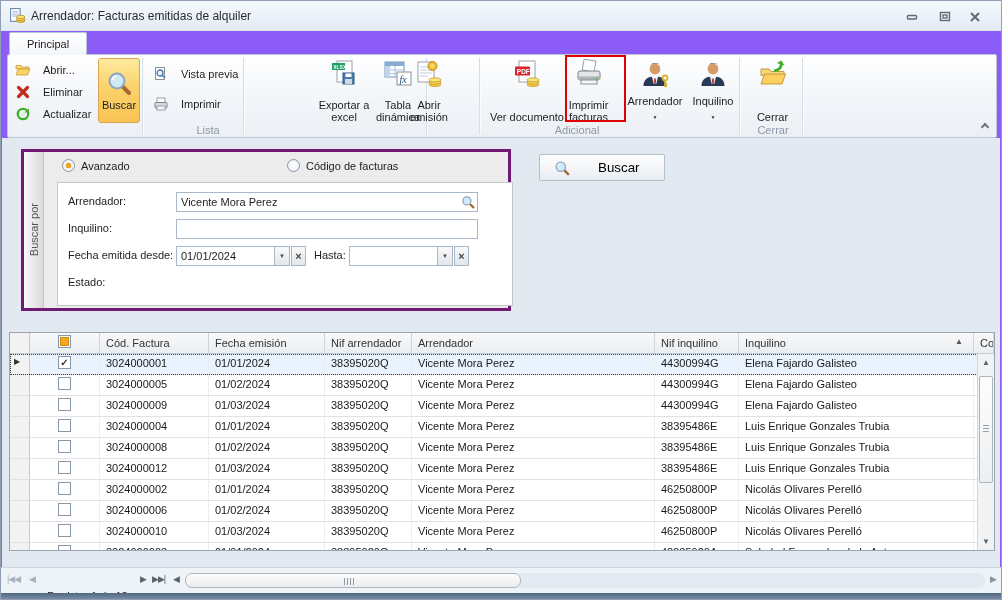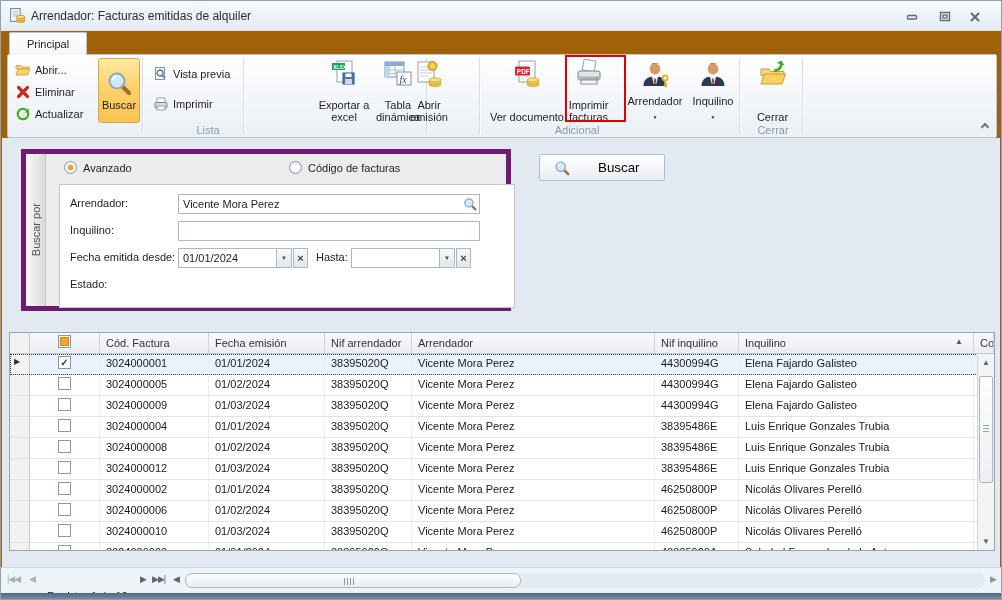--- a/index.html
+++ b/index.html
@@ -1,47 +1,47 @@
 <!DOCTYPE html>
 <html><head>
 <meta charset="utf-8">
 <style>
   html,body{margin:0;padding:0;background:#cfd8e2;}
   *{box-sizing:border-box;}
-  .win{position:relative;width:1002px;height:600px;background:#a16207;border:1px solid #8fa0b4;
+  .win{position:relative;width:1002px;height:600px;background:#8b5cf6;border:1px solid #8fa0b4;
        font-family:"Liberation Sans",sans-serif;font-size:11px;color:#1e1e1e;overflow:hidden;}
   
   .titlebar{position:absolute;left:0;top:0;width:100%;height:30px;
             background:linear-gradient(#f5f9fd,#e3ebf4);border-bottom:1px solid #dde6ef;}
   .titlebar .appico{position:absolute;left:8px;top:6px;}
   .titlebar .title{position:absolute;left:30px;top:8px;font-size:12px;color:#2b2b2b;}
   .winbtn{position:absolute;top:8px;width:22px;height:16px;display:flex;align-items:center;justify-content:center;cursor:default;}
   
   .tab{position:absolute;left:8px;top:31px;width:78px;height:23px;z-index:3;
        background:linear-gradient(#fefefe,#f3f6fa);border:1px solid #b9c6d8;border-bottom:none;
        border-radius:2px 2px 0 0;text-align:center;line-height:22px;color:#222;}
   .ribbon{position:absolute;left:6px;top:53px;width:990px;height:84px;
           background:linear-gradient(#ffffff,#f2f5f9 55%,#ecf0f5);
           border:1px solid #bac7d8;border-radius:2px;z-index:2;}
   .rsep{position:absolute;top:3px;bottom:3px;width:1px;background:#d5dde6;box-shadow:1px 0 0 #fbfcfe;}
-  .btn-s{position:absolute;height:20px;display:flex;align-items:center;gap:4px;padding:0 3px;white-space:nowrap;}
+  .btn-s{position:absolute;height:20px;display:flex;align-items:center;gap:12px;padding:0 3px;white-space:nowrap;}
   .btn-b{position:absolute;top:2px;height:66px;display:flex;flex-direction:column;align-items:center;padding-top:2px;text-align:center;line-height:12px;justify-content:space-between;}
   .btn-b .lbl{margin-top:3px;}
   .btn-b .drop{font-size:5px;color:#333;margin-top:1px;}
   .buscar-big{position:absolute;left:90px;top:3px;width:42px;height:65px;
       background:linear-gradient(#feea9f,#fbd26b 45%,#f9c354);border:1px solid #dba550;border-radius:3px;
       display:flex;flex-direction:column;align-items:center;justify-content:center;gap:3px;}
   .grouplbl{position:absolute;top:69px;transform:translateX(-50%);color:#8d99a7;white-space:nowrap;}
   .annot{position:absolute;left:557px;top:0;width:61px;height:67px;border:2px solid #e00000;z-index:5;pointer-events:none;}
   .chev{position:absolute;left:970px;top:66px;width:14px;height:12px;}
   .chev i{display:block;width:6px;height:6px;border-top:2px solid #6a7686;border-left:2px solid #6a7686;transform:rotate(45deg);margin:3px auto 0;}
   
   .contentbg{position:absolute;left:1px;right:1px;top:137px;height:429px;background:#e2e9f1;}
   
-  .spanel{position:absolute;left:20px;top:148px;width:490px;height:162px;background:#ececec;border:5px solid #701a75;}
+  .spanel{position:absolute;left:20px;top:148px;width:490px;height:162px;background:#ececec;border:3px solid #701a75;}
   .sstrip{position:absolute;left:0;top:0;width:20px;height:100%;background:linear-gradient(to right,#fafafa,#dadada);
           border-right:1px solid #c6c6c6;display:flex;align-items:center;justify-content:center;}
   .sstrip span{writing-mode:vertical-rl;transform:rotate(180deg);color:#555;}
   .radio{position:absolute;display:flex;align-items:center;gap:6px;}
   .rdot{width:13px;height:13px;border-radius:50%;border:1px solid #8a97a5;background:radial-gradient(#ffffff,#e8ecf0);position:relative;}
   .rdot.on:after{content:"";position:absolute;left:3px;top:3px;width:5px;height:5px;border-radius:50%;background:#f5a31c;box-shadow:0 0 1px #b87708;}
   .gbox{position:absolute;left:33px;top:30px;width:456px;height:124px;background:#fff;border:1px solid #c2c6cb;}
   .flabel{position:absolute;left:10px;color:#1e1e1e;}
   .ed{position:absolute;height:20px;background:#fff;border:1px solid #aab8c6;display:flex;align-items:center;}
   .ed .tx{flex:1;padding-left:4px;overflow:hidden;white-space:nowrap;}

